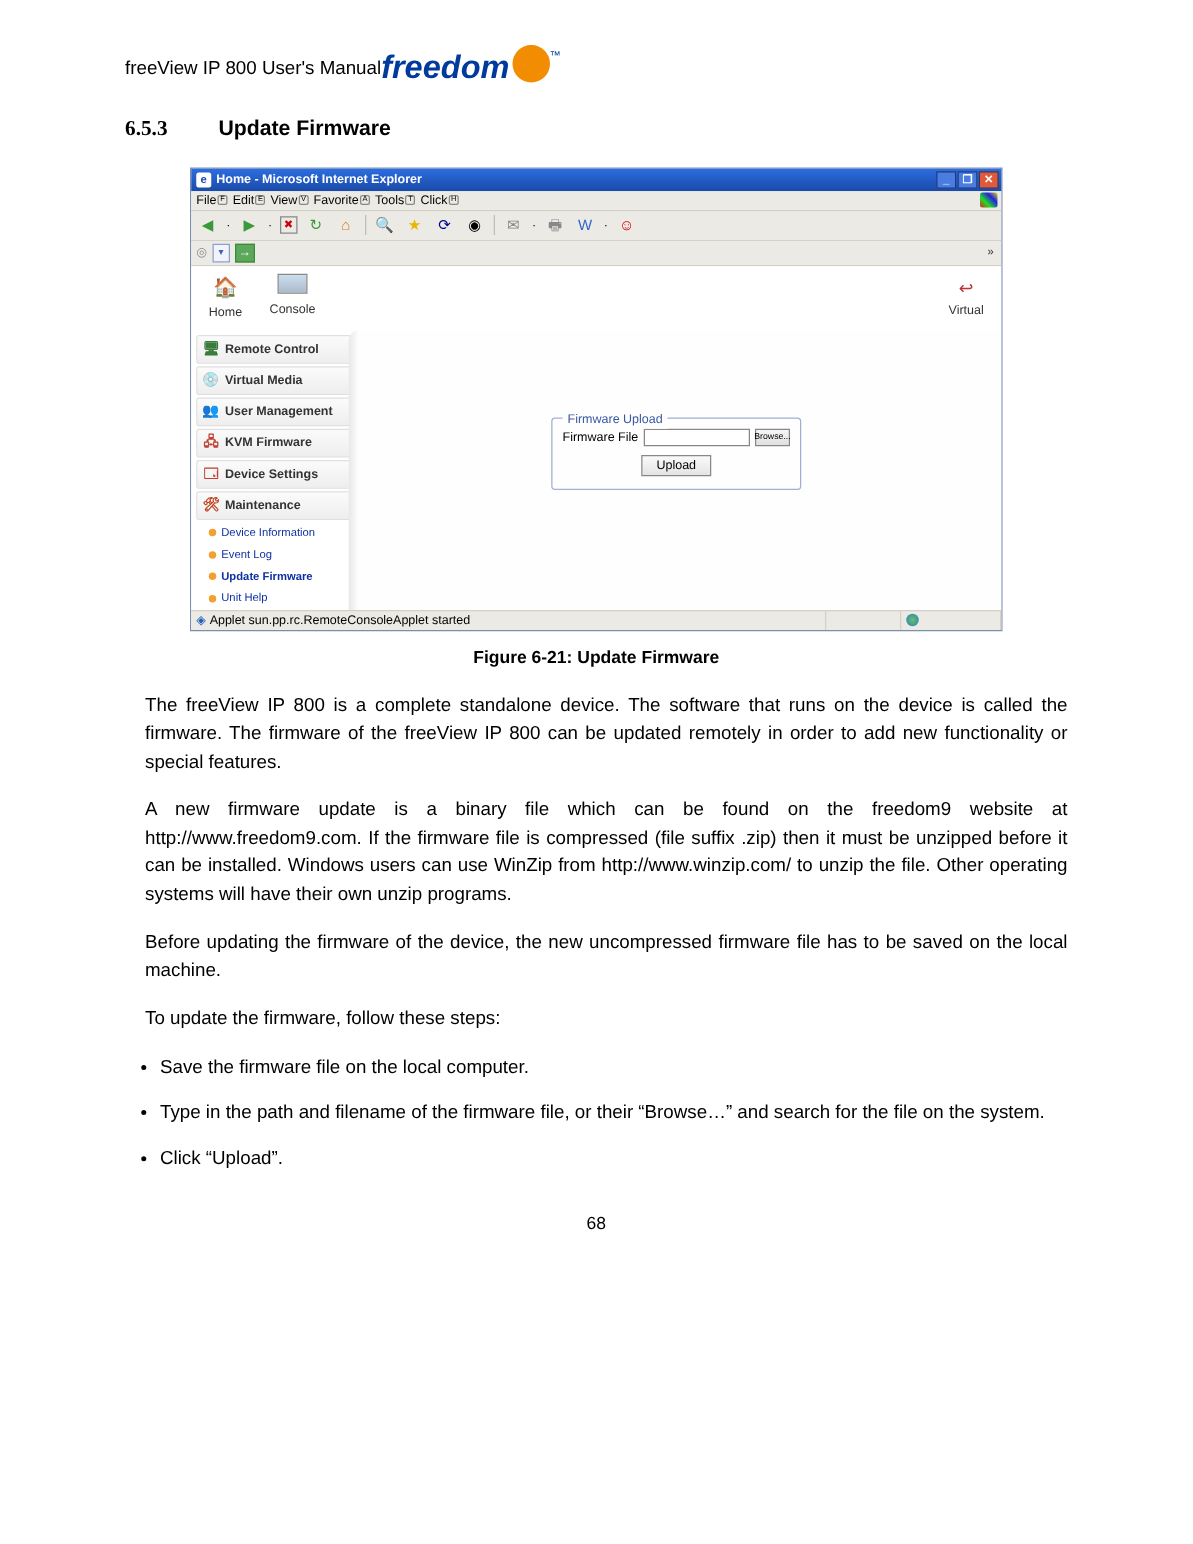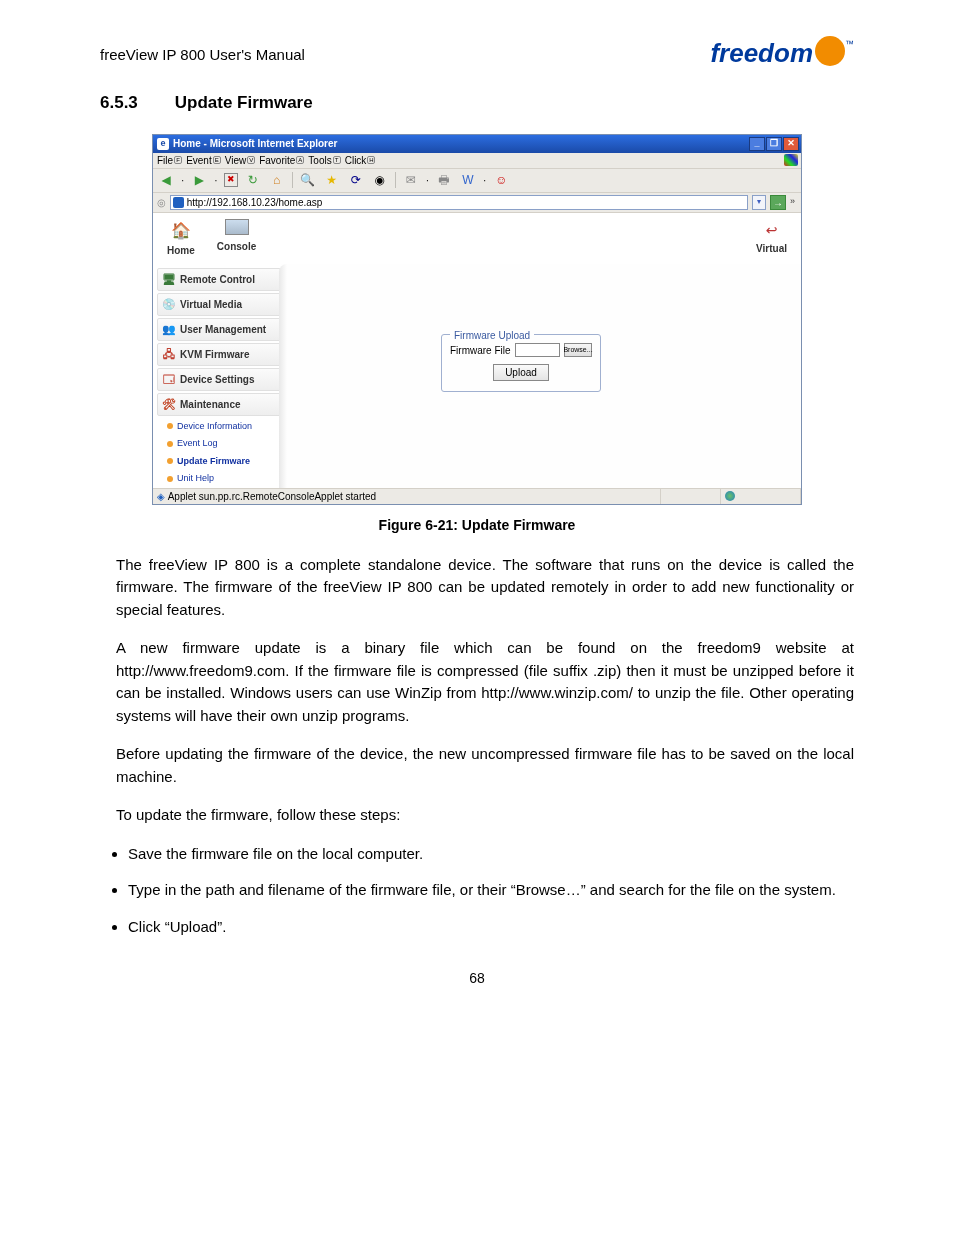--- a/index.html
+++ b/index.html
@@ -8,21 +8,21 @@
     width: 954px;
     margin: 0 auto;
     background: #fff;
     color: #000;
     padding: 40px 100px 40px 100px;
     font-size: 15px;
     line-height: 1.5;
   }
   .header-row {
     display: flex;
-    justify-content: space-between;
+    justify-content: flex-start;
     align-items: center;
     margin-bottom: 20px;
   }
   .doc-title { font-size: 15px; }
   .logo {
     font-family: "Arial Black", Arial, sans-serif;
     color: #003a9d;
     font-weight: 900;
     font-style: italic;
     font-size: 26px;
@@ -39,21 +39,21 @@
     position: relative;
     top: -4px;
     margin-left: 2px;
   }
   .logo .tm { font-size: 9px; vertical-align: top; font-style: normal; font-weight: normal; }
   .section-heading {
     font-weight: bold;
     font-size: 17px;
     margin: 14px 0 18px 0;
   }
-  .section-num { display: inline-block; width: 70px; }
+  .section-num { display: inline-block; width: 70px; font-family: Liberation Serif, serif; }
   
   .browser {
     width: 650px;
     margin: 0 auto 10px auto;
     border: 1px solid #7a8fb0;
     font-family: Tahoma, Arial, sans-serif;
     font-size: 10px;
     background: #fff;
   }
   .titlebar {
@@ -171,21 +171,21 @@
   }
   .chevrons { font-size: 9px; color: #333; margin-left: auto; margin-right: 2px; }
   .wa-header {
     display: flex;
     justify-content: space-between;
     align-items: center;
     padding: 6px 14px;
     background: #fff;
   }
   .wa-header .cell { text-align: center; }
-  .wa-header .lbl { font-size: 10px; color: #333; font-weight: bold; }
+  .wa-header .lbl { font-size: 10px; color: #333; font-weight: normal; }
   .home-icon { font-size: 16px; color: #9b865a; }
   .console-icon {
     width: 24px; height: 16px;
     border: 1px solid #888;
     background: linear-gradient(#cde, #abc);
     display: inline-block;
   }
   .logout-icon { font-size: 14px; color: #b33; }
   .wa-body { display: flex; flex: 1; }
   .sidebar {
@@ -235,21 +235,21 @@
     top: 0;
     bottom: 0;
     width: 8px;
     background: linear-gradient(to right, #e8e8e8, #fefefe);
     border-top-left-radius: 20px;
   }
   .fieldset {
     position: absolute;
     left: 160px;
     top: 70px;
-    width: 160px;
+    width: 200px;
     border: 1px solid #a0b0d0;
     border-radius: 3px;
     padding: 8px 8px 10px 8px;
   }
   .fieldset .legend {
     position: absolute;
     top: -7px;
     left: 8px;
     background: #fefefe;
     padding: 0 4px;
@@ -345,21 +345,21 @@
       <div class="win-btn close">✕</div>
     </div>
   </div>
 
   <div class="menubar">
     <span class="menuitem">
         <span>File</span>
         <span class="hotkey">F</span>
       </span>
     <span class="menuitem">
-        <span>Event</span>
+        <span>Edit</span>
         <span class="hotkey">E</span>
       </span>
     <span class="menuitem">
         <span>View</span>
         <span class="hotkey">V</span>
       </span>
     <span class="menuitem">
         <span>Favorite</span>
         <span class="hotkey">A</span>
       </span>
@@ -391,24 +391,20 @@
     <div class="tb-icon tb-mail">✉</div>
       <span>·</span>
     <div class="tb-icon tb-print">🖶</div>
     <div class="tb-icon tb-word">W</div>
       <span>·</span>
     <div class="tb-icon tb-msgr">☺</div>
   </div>
 
   <div class="addrbar">
     <span style="color:#888;">◎</span>
-    <div class="addr-input">
-      <span class="addr-ie"></span>
-      <span>http://192.168.10.23/home.asp</span>
-    </div>
     <div class="addr-drop">▾</div>
     <div class="addr-go">→</div>
     <span class="chevrons">»</span>
   </div>
 
   <div class="wa-header">
     <div style="display:flex; gap:22px;">
       <div class="cell">
         <div class="home-icon">🏠</div>
         <div class="lbl">Home</div>

